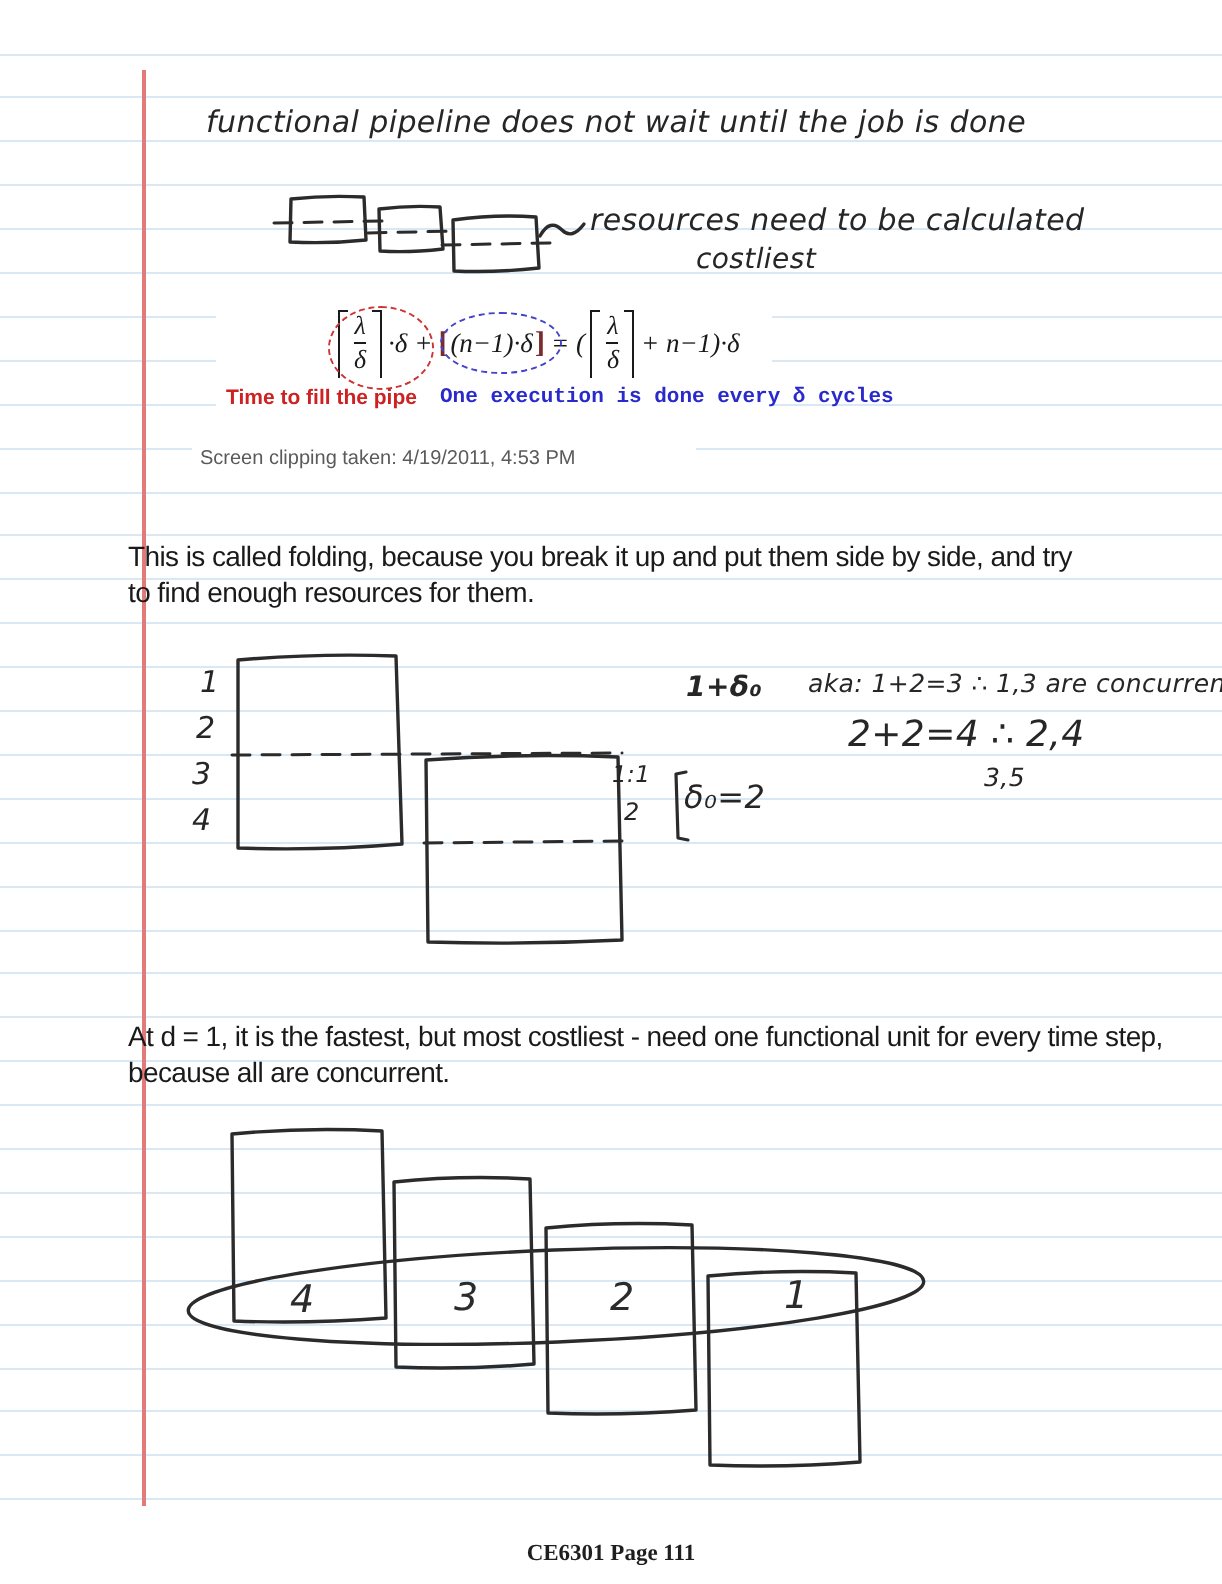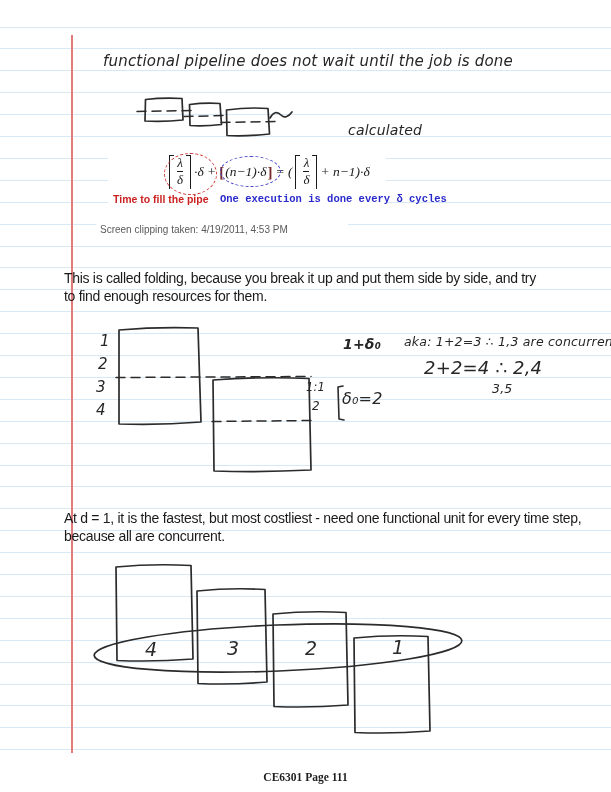--- a/index.html
+++ b/index.html
@@ -89,21 +89,22 @@
 
   <svg class="sketch" style="left:133px; top:90px;" width="162" height="54" viewBox="0 0 162 54">
     <path d="M12.5,9.5 Q30,7.5 49,8.5 L50,30 Q31,32 12,31 Z"></path>
     <path class="dash" d="M4,21.5 L58,20.5"></path>
     <path d="M56.5,14.5 Q72,12.5 87,13.5 L88.5,34.5 Q71,36.5 57,35.5 Z"></path>
     <path class="dash" d="M51,26.5 L94,25.5"></path>
     <path d="M93.5,20 Q115,17 135,18.5 L136.5,44 Q114,46.5 94,45.5 Z"></path>
     <path class="dash" d="M88,32.5 L142,31.5"></path>
     <path d="M137,28 q5,-9 11,-3 q5,5 11,-3"></path>
   </svg>
-  <div class="hw" style="left:348px; top:122px; font-size:14px;">calculated</div>
+  <div class="hw" style="left:295px; top:101px; font-size:15px;">resources need to be calculated</div>
+  <div class="hw" style="left:348px; top:122px; font-size:14px;">costliest</div>
 
   <div class="clipping">
     <div class="formula-row">
       <span class="cfrac">
         <span class="cl"></span>
         <span class="fr">
           <span class="num">λ</span>
           <span class="den">δ</span>
         </span>
         <span class="cr"></span>

